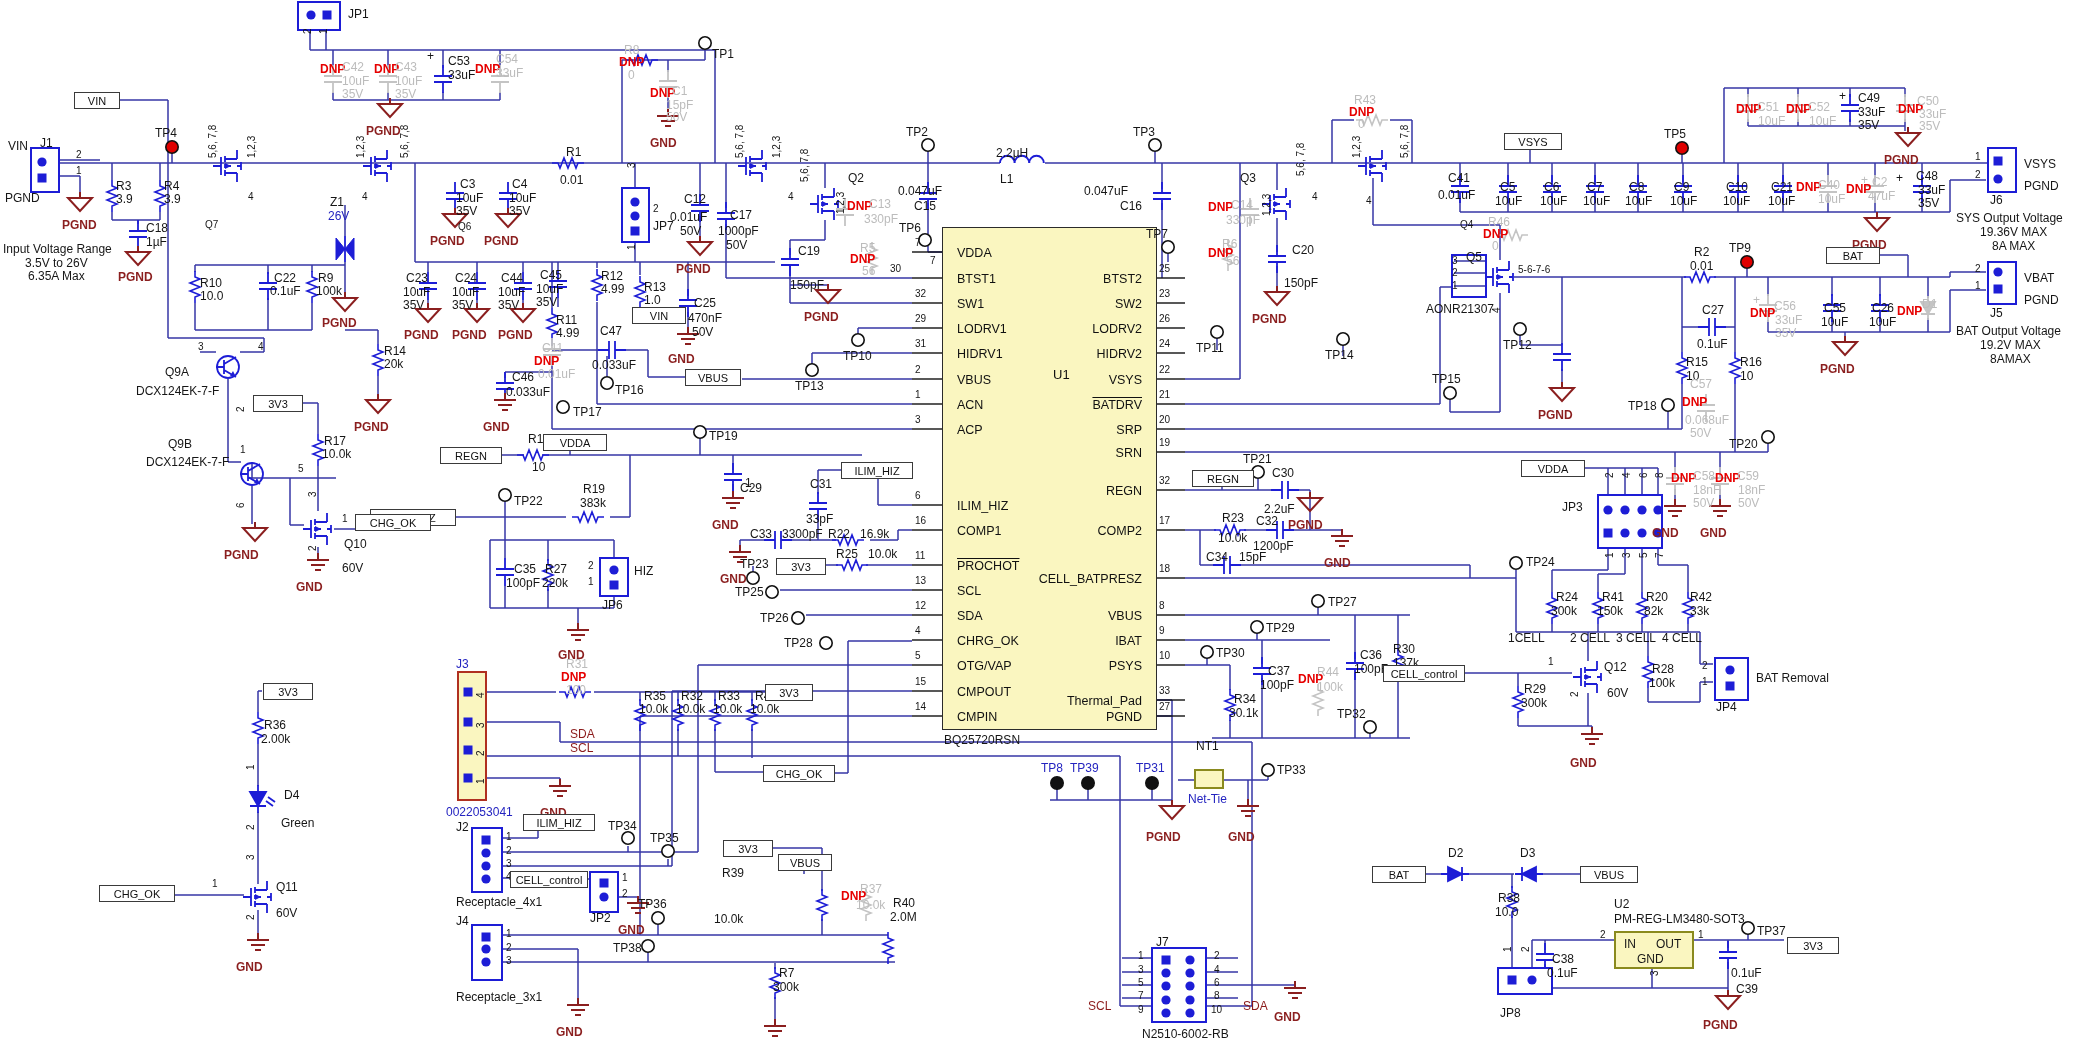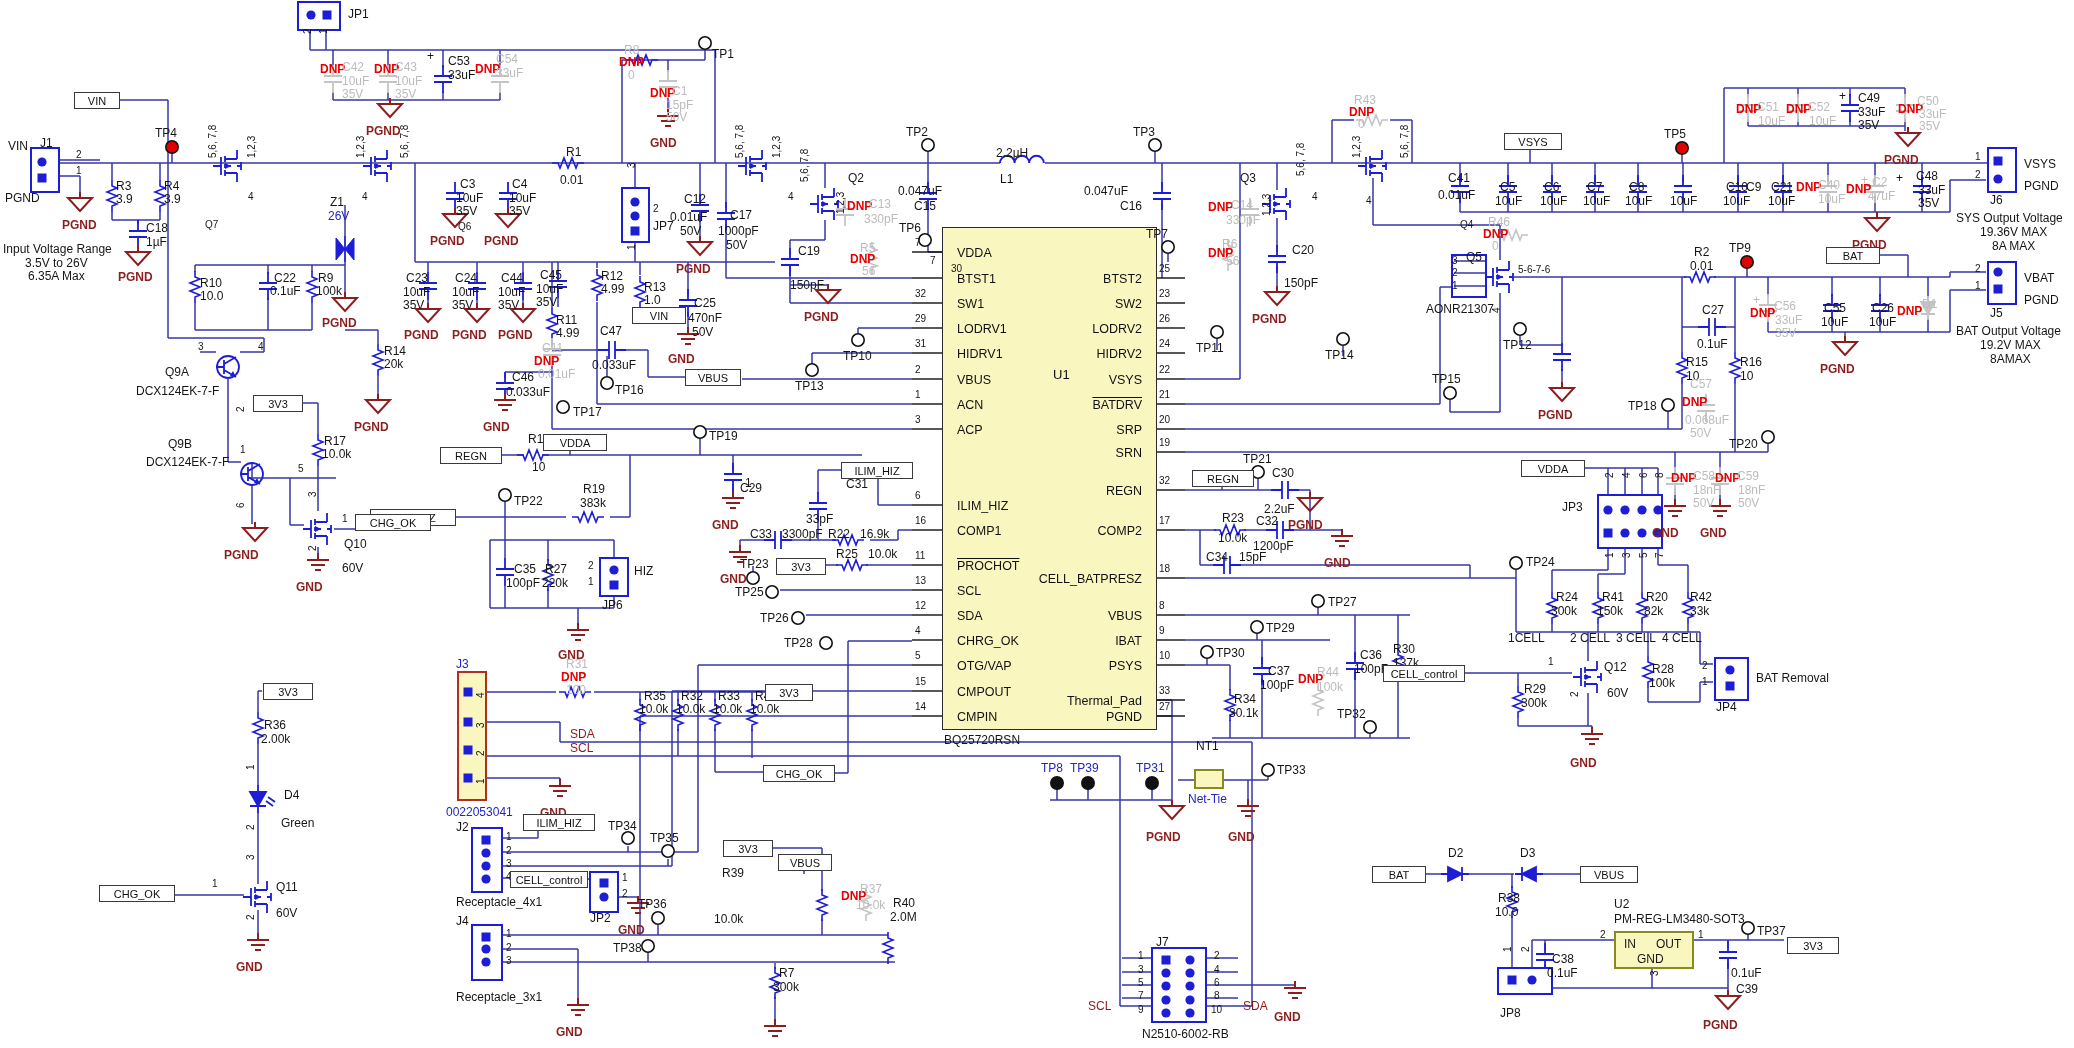--- a/index.html
+++ b/index.html
@@ -743,21 +743,21 @@
       <span class="pinl" style="right:14px;top:344px">CELL_BATPRESZ</span>
       <span class="pinl" style="right:14px;top:381px">VBUS</span>
       <span class="pinl" style="right:14px;top:406px">IBAT</span>
       <span class="pinl" style="right:14px;top:431px">PSYS</span>
       <span class="pinl" style="right:14px;top:466px">Thermal_Pad</span>
       <span class="pinl" style="right:14px;top:482px">PGND</span>
       <span id="u1name" style="left:110px;top:139px">U1</span>
     </div>
   <div id="txt">
       <span class="t s" style="left:915px;top:238px">7</span>
-      <span class="t s" style="left:951px;top:264px">30</span>
+      <span class="t s" style="left:890px;top:264px">30</span>
       <span class="t s" style="left:915px;top:289px">32</span>
       <span class="t s" style="left:915px;top:314px">29</span>
       <span class="t s" style="left:915px;top:339px">31</span>
       <span class="t s" style="left:915px;top:365px">2</span>
       <span class="t s" style="left:915px;top:390px">1</span>
       <span class="t s" style="left:915px;top:415px">3</span>
       <span class="t s" style="left:915px;top:491px">6</span>
       <span class="t s" style="left:915px;top:516px">16</span>
       <span class="t s" style="left:915px;top:551px">11</span>
       <span class="t s" style="left:915px;top:576px">13</span>
@@ -955,21 +955,21 @@
       <span class="t" style="left:1448px;top:172px">C41</span>
       <span class="t" style="left:1438px;top:189px">0.01uF</span>
       <span class="t" style="left:1500px;top:181px">C5</span>
       <span class="t" style="left:1495px;top:195px">10uF</span>
       <span class="t" style="left:1544px;top:181px">C6</span>
       <span class="t" style="left:1540px;top:195px">10uF</span>
       <span class="t" style="left:1587px;top:181px">C7</span>
       <span class="t" style="left:1583px;top:195px">10uF</span>
       <span class="t" style="left:1629px;top:181px">C8</span>
       <span class="t" style="left:1625px;top:195px">10uF</span>
-      <span class="t" style="left:1746px;top:181px">C9</span>
+      <span class="t" style="left:1674px;top:181px">C9</span>
       <span class="t" style="left:1670px;top:195px">10uF</span>
       <span class="t" style="left:1726px;top:181px">C10</span>
       <span class="t" style="left:1723px;top:195px">10uF</span>
       <span class="t" style="left:1771px;top:181px">C21</span>
       <span class="t" style="left:1768px;top:195px">10uF</span>
       <span class="t r" style="left:1796px;top:181px">DNP</span>
       <span class="t g" style="left:1818px;top:179px">C40</span>
       <span class="t g" style="left:1818px;top:193px">10uF</span>
       <span class="t r" style="left:1846px;top:183px">DNP</span>
       <span class="t g" style="left:1861px;top:174px">+</span>
@@ -1091,21 +1091,21 @@
       <span class="t g" style="left:1317px;top:666px">R44</span>
       <span class="t g" style="left:1317px;top:681px">100k</span>
       <span class="t" style="left:1234px;top:693px">R34</span>
       <span class="t" style="left:1229px;top:707px">30.1k</span>
       <span class="t" style="left:528px;top:433px">R18</span>
       <span class="t" style="left:532px;top:461px">10</span>
       <span class="t" style="left:583px;top:483px">R19</span>
       <span class="t" style="left:580px;top:497px">383k</span>
       <span class="t" style="left:740px;top:482px">C29</span>
       <span class="t" style="left:745px;top:477px">1</span>
-      <span class="t" style="left:846px;top:478px">C31</span>
+      <span class="t" style="left:810px;top:478px">C31</span>
       <span class="t" style="left:806px;top:513px">33pF</span>
       <span class="t" style="left:750px;top:528px">C33</span>
       <span class="t" style="left:782px;top:528px">3300pF</span>
       <span class="t" style="left:828px;top:528px">R22</span>
       <span class="t" style="left:860px;top:528px">16.9k</span>
       <span class="t" style="left:836px;top:548px">R25</span>
       <span class="t" style="left:868px;top:548px">10.0k</span>
       <span class="t" style="left:514px;top:563px">C35</span>
       <span class="t" style="left:506px;top:577px">100pF</span>
       <span class="t" style="left:545px;top:563px">R27</span>

